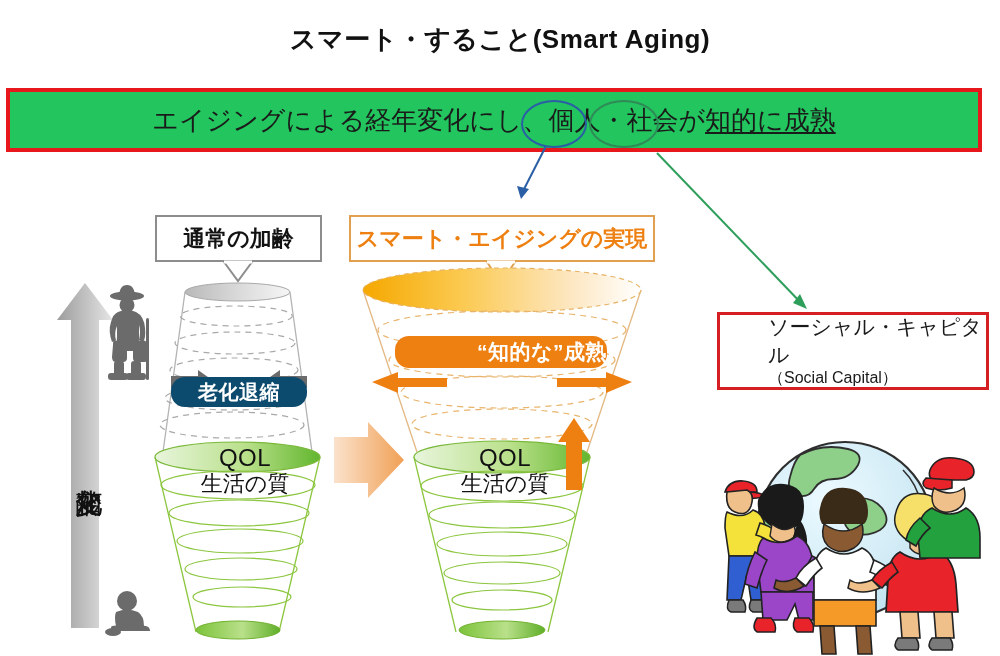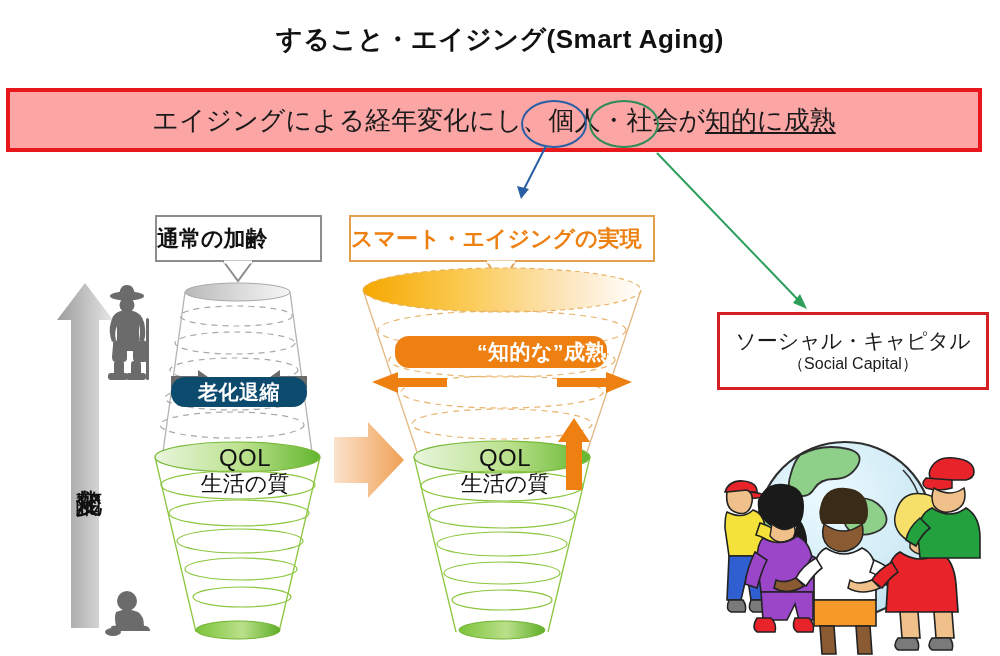--- a/index.html
+++ b/index.html
@@ -12,58 +12,59 @@
 
   
   #title{
     left:0;top:22px;width:1000px;text-align:center;
     font-size:26px;font-weight:bold;letter-spacing:.5px;color:#111;
   }
 
   
   #statement-box{
     left:6px;top:88px;width:976px;height:64px;
-    border:4px solid #e8171b;background:#fca5a5;box-sizing:border-box;
+    border:4px solid #e8171b;background:#22c55e;box-sizing:border-box;
   }
   #statement-text{
     position:absolute;left:0;top:0;width:100%;height:100%;
     display:flex;align-items:center;justify-content:center;
     font-size:26px;white-space:nowrap;letter-spacing:0px;
   }
   .u{ text-decoration:underline; text-underline-offset:3px; }
 
   
   .ellipse-mark{
     position:absolute;border-radius:50%;background:transparent;
     pointer-events:none;
   }
   #ellipse-kojin{left:521px;top:100px;width:62px;height:44px;border:2px solid #2a5fa5;}
   #ellipse-shakai{left:589px;top:100px;width:66px;height:44px;border:2px solid #2e8b57;}
 
   
   .callout{
     box-sizing:border-box;background:#fff;
-    display:flex;align-items:center;justify-content:flex-start;
+    display:flex;align-items:center;justify-content:center;
     font-size:22px;font-weight:bold;letter-spacing:0px;
   }
   #callout-normal{
     left:155px;top:215px;width:167px;height:47px;
     border:2px solid #8d8d8d;color:#121212;
   }
   #callout-smart{
     left:349px;top:215px;width:306px;height:47px;
     border:2px solid #e0a050;color:#ee8012;
   }
 
   
   #social-capital-box{
     left:717px;top:312px;width:272px;height:78px;
     border:3px solid #d61f23;background:#fff;box-sizing:border-box;
-    display:flex;flex-direction:column;align-items:center;justify-content:center;
+    display:flex;flex-direction:column;align-items:flex-start;justify-content:center;
     line-height:1.30;
+    padding-left:48px;
   }
   #sc-line1{font-size:21px;}
   #sc-line2{font-size:16px;}
 
   
   .qol-label{
     text-align:center;line-height:1.12;font-size:22px;color:#111;
     pointer-events:none;
   }
   #qol-left{left:160px;top:432px;width:170px;}
@@ -90,21 +91,21 @@
     font-size:27px;line-height:1.05;text-align:center;color:#111;
     writing-mode:vertical-rl;height:135px;
   }
 
   
   #art{left:0;top:0;width:1000px;height:656px;}
 </style>
 </head>
 <body>
 
-<div class="abs" id="title">すること・エイジング(Smart Aging)</div>
+<div class="abs" id="title">スマート・すること(Smart Aging)</div>
 
 <div class="abs" id="statement-box">
   <div id="statement-text">
     <span>エイジングによる経年変化に</span>
       <span>し、</span>
       <span>個人</span>
       <span>・</span>
       <span>社会</span>
       <span>が</span>
       <span class="u">知的に成熟</span>

